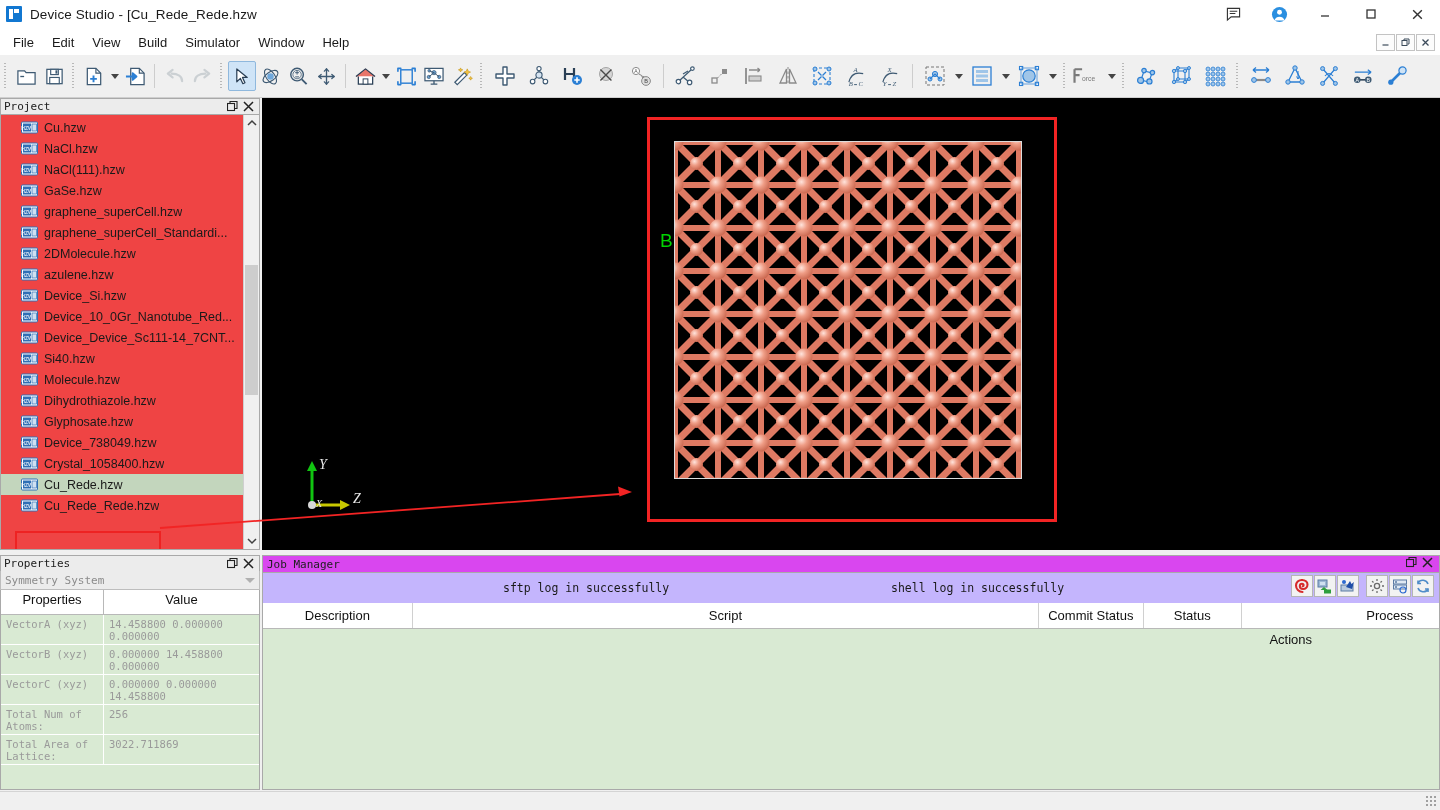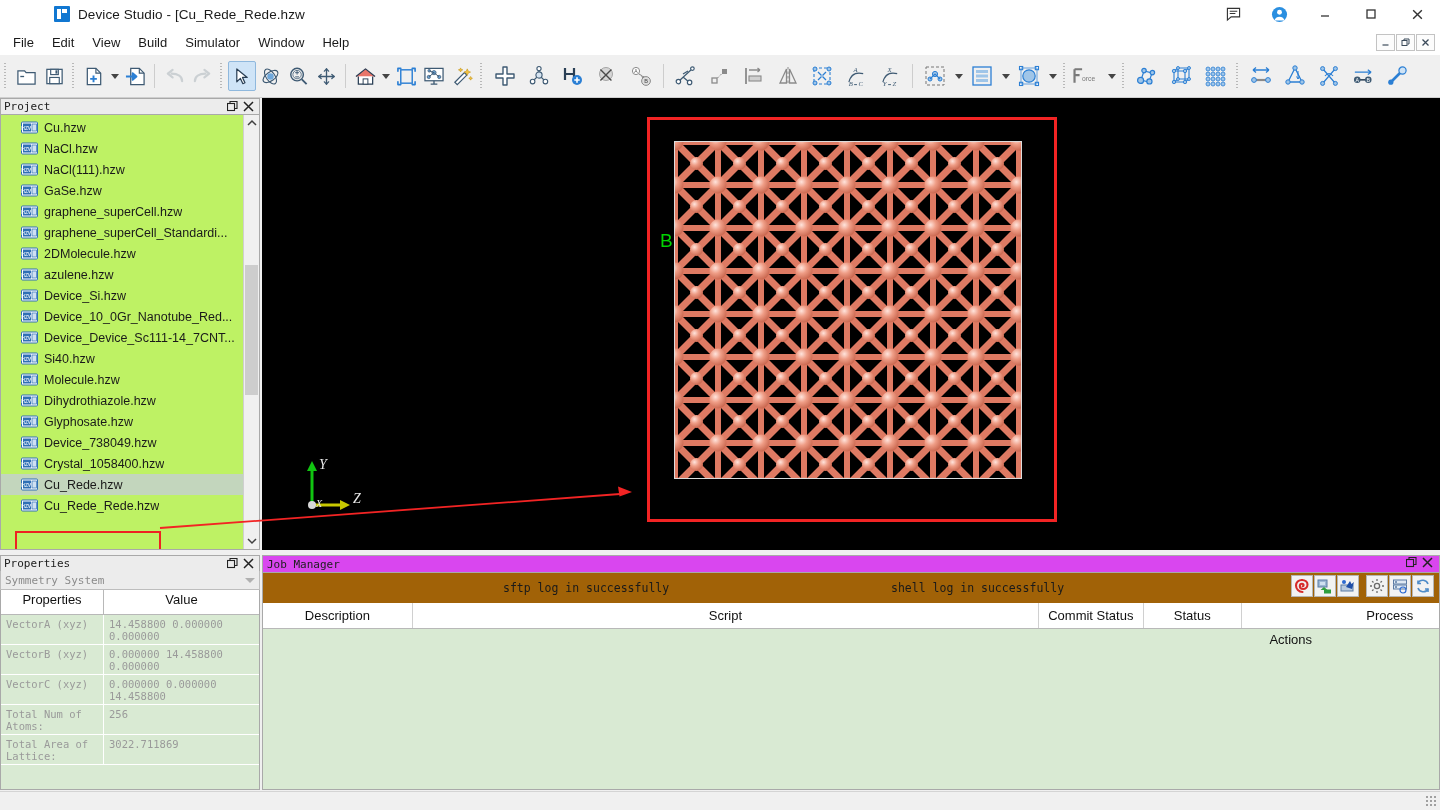--- a/index.html
+++ b/index.html
@@ -15,21 +15,20 @@
     width: 1440px; height: 810px;
     background: #f0f0f0;
   }
 
   
   .titlebar {
     position: absolute; left: 0; top: 0; width: 1440px; height: 29px;
     background: #ffffff;
     display: flex; align-items: center;
     border-bottom: 1px solid #ffffff;
-    padding-left: 48px;
   }
   .app-icon {
     width: 16px; height: 16px; margin-left: 6px; margin-right: 8px;
     background: #1177d1; position: relative; border-radius: 1px;
     flex: none;
   }
   .app-icon::before {
     content: ""; position: absolute; left: 3px; top: 3px;
     width: 4px; height: 10px; background: #fff;
   }
@@ -112,21 +111,21 @@
   .panel-title .ptxt { flex: none; }
   .panel-title .pbtns { margin-left: auto; display: flex; gap: 4px; align-items: center; padding-right: 2px; }
   .panel-title .pbtn { width: 12px; height: 12px; display: flex; align-items: center; justify-content: center; color: #222; }
 
   #projectPanel {
     position: absolute; left: 0; top: 98px; width: 260px; height: 452px;
   }
   .tree-wrap {
     position: relative;
     height: 436px; border: 1px solid #a9a9a9;
-    background: #bef264; overflow: hidden;
+    background: #ef4444; overflow: hidden;
   }
   .tree-inner {
     position: absolute; left: 0; top: 0; right: 16px; bottom: 0;
     padding-top: 2px;
   }
   .tree-row {
     height: 21px; display: flex; align-items: center; padding-left: 20px;
     font-size: 12.5px; color: #1a1a1a; white-space: nowrap;
   }
   .tree-row.sel { background: #c3d6bd; }
@@ -220,21 +219,21 @@
   #jobPanel {
     position: absolute; left: 262px; top: 555px; width: 1178px; height: 236px;
   }
   .jm-title {
     height: 17px; background: #d946ef; border: 1px solid #a9a9a9;
     display: flex; align-items: center; padding: 8px 4px;
     font-family: "DejaVu Sans Mono", monospace; font-size: 11px; color: #202020;
   }
   .jm-title .pbtns { margin-left: auto; display: flex; gap: 5px; padding-right: 2px; }
   .jm-status {
-    height: 30px; background: #a16207; border-left: 1px solid #a9a9a9;
+    height: 30px; background: #c4b5fd; border-left: 1px solid #a9a9a9;
     border-right: 1px solid #a9a9a9;
     display: flex; align-items: center; position: relative; padding-left: 12px;
   }
   .jm-status .st {
     font-family: "DejaVu Sans Mono", monospace; font-size: 11.5px; color: #1a1a1a;
     position: absolute;
   }
   .jm-status .st1 { left: 240px; }
   .jm-status .st2 { left: 628px; }
   .jm-tools {

